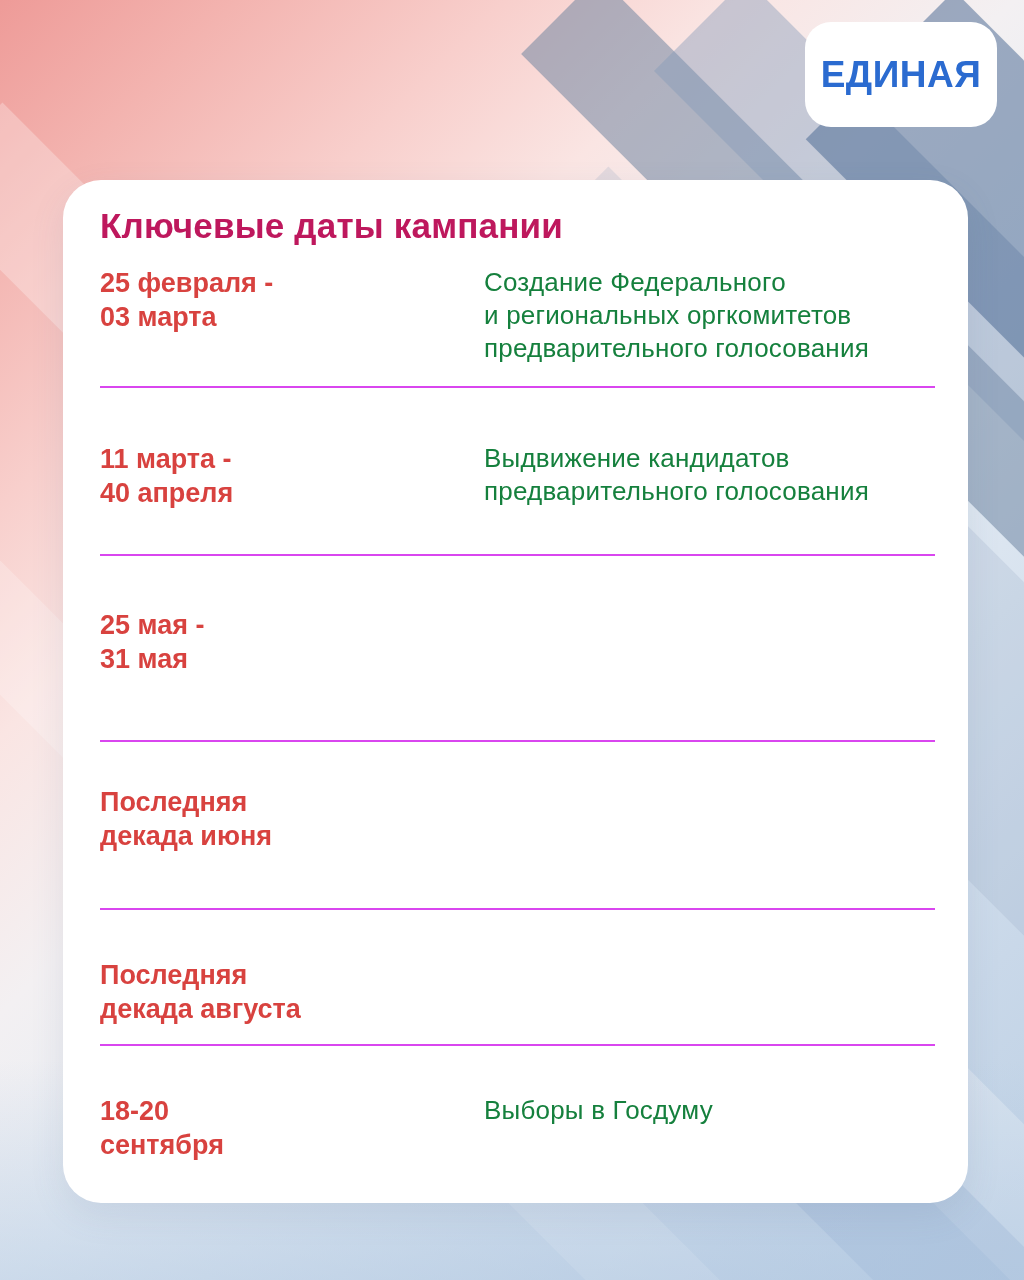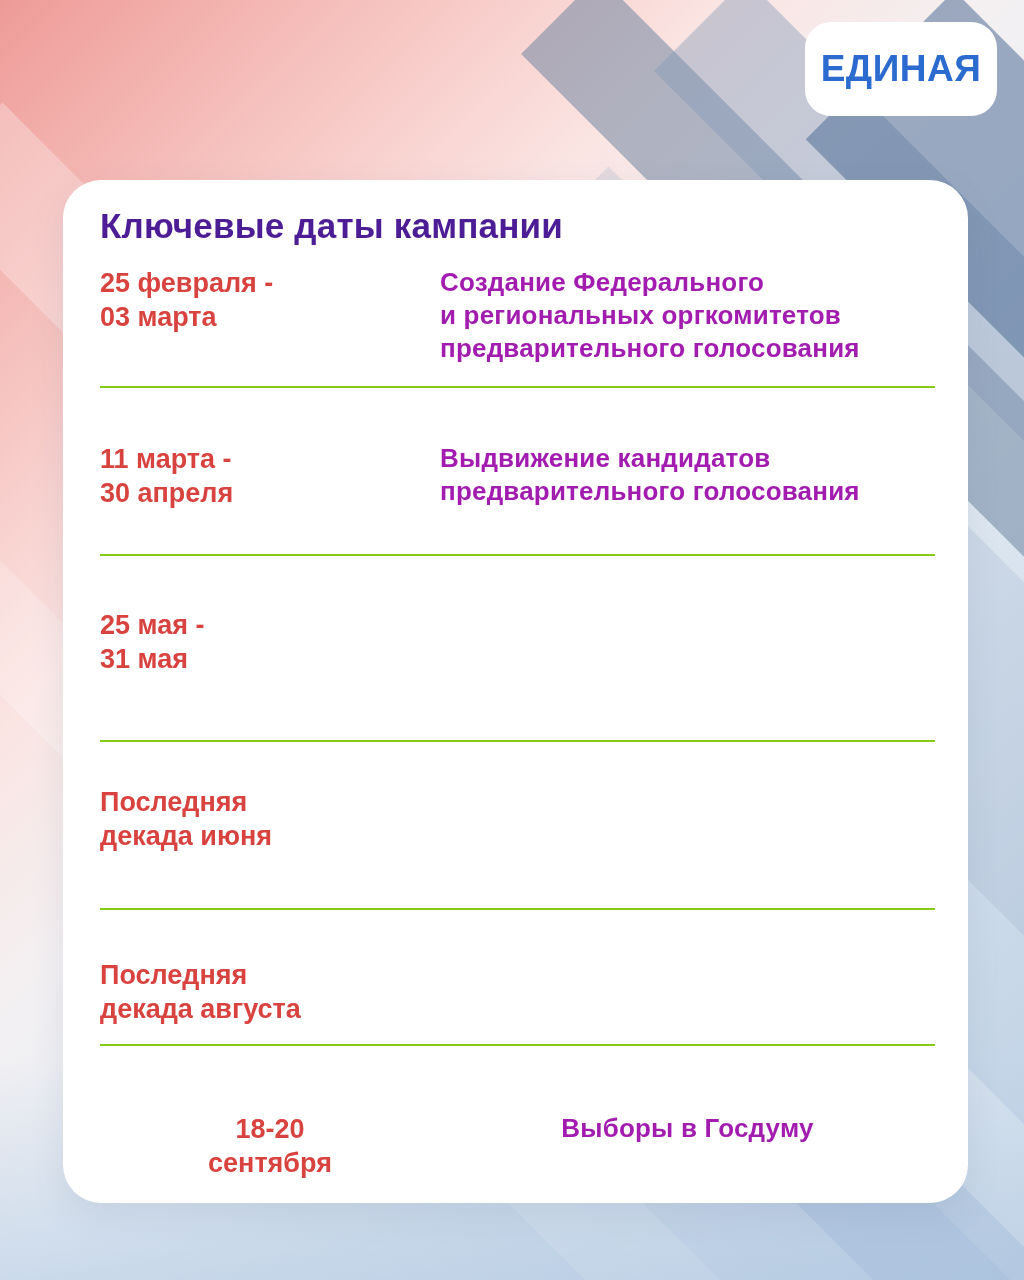--- a/index.html
+++ b/index.html
@@ -39,21 +39,21 @@
   .stripe.s-blue5  { left: 780px;  top: 1030px; height: 130px; background: rgba(150,176,208,0.35); }
   .bg-bottom {
     position: absolute; left: 0; right: 0; bottom: 0; height: 220px;
     background: linear-gradient(180deg, rgba(176,199,225,0) 0%, rgba(170,195,223,0.45) 100%);
   }
 
   
   .logo-badge {
     position: absolute;
     left: 805px; top: 22px;
-    width: 192px; height: 94px;
+    width: 192px; height: 105px;
     background: #ffffff;
     border-radius: 26px;
     display: flex; flex-direction: row;
     align-items: center; justify-content: center;
     z-index: 5;
   }
   .logo-badge .logo-line {
     color: #2b6bd0;
     font-size: 37px;
     font-weight: 800;
@@ -67,52 +67,53 @@
     left: 63px; top: 180px;
     width: 905px; height: 1023px;
     background: #ffffff;
     border-radius: 38px;
     padding: 24px 33px 0 37px;
     box-shadow: 0 12px 34px rgba(90,110,140,0.12);
     z-index: 4;
     overflow: hidden;
   }
   .card-title {
-    color: #4c1d95;
+    color: #be185d;
     font-size: 35px;
     font-weight: 800;
     line-height: 44px;
     letter-spacing: 0.2px;
   }
   .row {
     display: grid;
     grid-template-columns: 340px 1fr;
     align-items: start;
-    border-bottom: 2px solid #84cc16;
+    border-bottom: 2px solid #d946ef;
   }
   .row.r1 { padding: 18px 0 21px; }
   .row.r2 { padding: 54px 0 44px; }
   .row.r3 { padding: 52px 0 64px; }
   .row.r4 { padding: 43px 0 55px; }
   .row.r5 { padding: 48px 0 18px; }
-  .row.r6 { padding: 66px 0 28px; border-bottom: none; text-align: center; }
+  .row.r6 { padding: 48px 0 28px; border-bottom: none; }
   .date {
     color: #d8423f;
     font-size: 27px;
     font-weight: 700;
     line-height: 34px;
     white-space: pre-line;
   }
   .desc {
-    color: #a21caf;
+    color: #15803d;
     font-size: 26px;
-    font-weight: 700;
+    font-weight: 400;
     line-height: 33px;
     white-space: pre-line;
     letter-spacing: 0.2px;
+    margin-left: 44px;
   }
 </style>
 </head>
 <body>
 
 <div class="bg">
   <div class="stripe s-pink1"></div>
   <div class="stripe s-pink2"></div>
   <div class="stripe s-blue4"></div>
   <div class="stripe s-blue1"></div>
@@ -132,21 +133,21 @@
   <div class="row r1">
     <div class="date">25 февраля -
 03 марта</div>
     <div class="desc">Создание Федерального
 и региональных оргкомитетов
 предварительного голосования</div>
   </div>
 
   <div class="row r2">
     <div class="date">11 марта -
-30 апреля</div>
+40 апреля</div>
     <div class="desc">Выдвижение кандидатов
 предварительного голосования</div>
   </div>
 
   <div class="row r3">
     <div class="date">25 мая -
 31 мая</div>
   </div>
 
   <div class="row r4">

